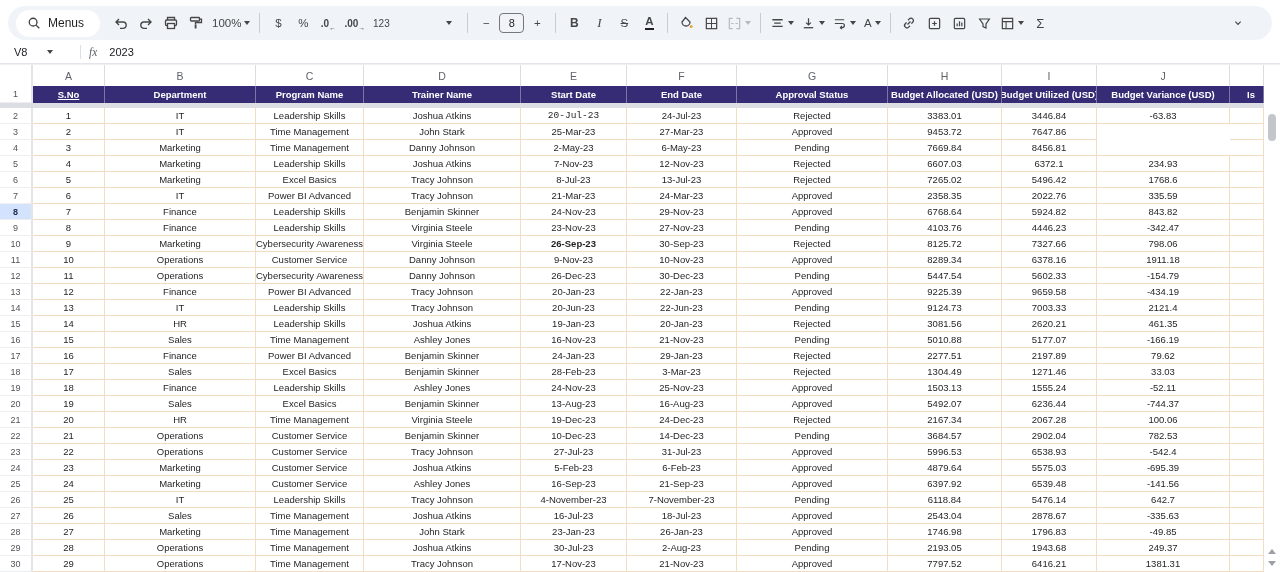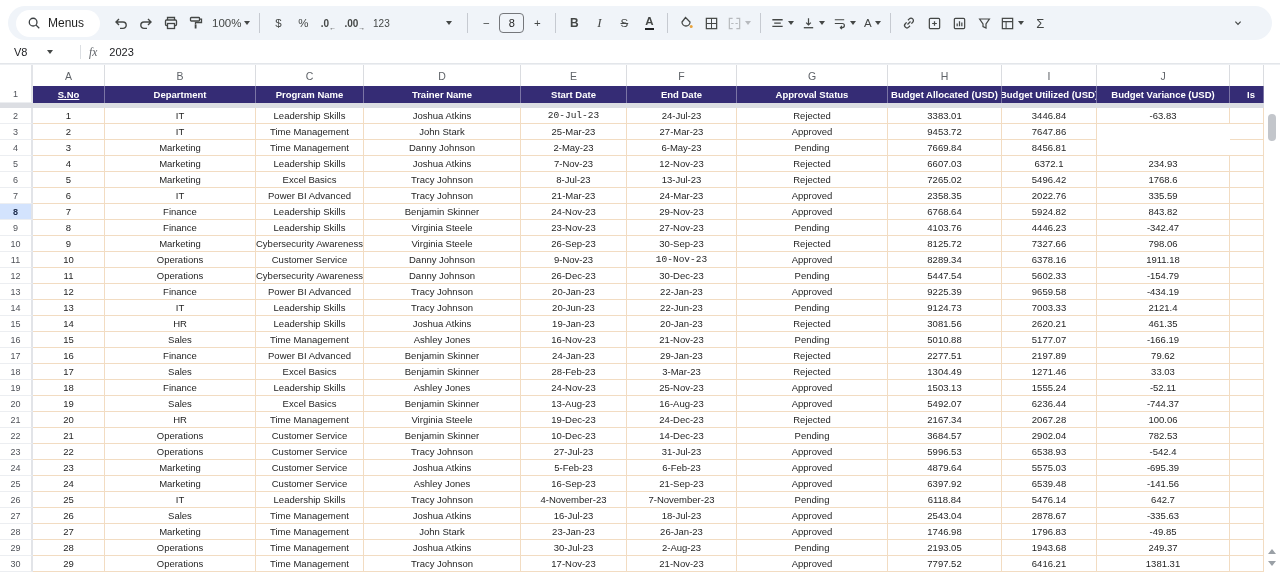--- a/index.html
+++ b/index.html
@@ -391,36 +391,36 @@
       <div class="gcell dcell" style="width: 95px;">4446.23</div>
       <div class="gcell dcell" style="width: 133px;">-342.47</div>
       <div class="gcell dcell" style="width: 34px;"></div>
     </div>
     <div class="grow drow" style="height: 16px;">
       <div class="gcell rownum" style="width: 33px;">10</div>
       <div class="gcell dcell" style="width: 72px;">9</div>
       <div class="gcell dcell" style="width: 151px;">Marketing</div>
       <div class="gcell dcell" style="width: 108px;">Cybersecurity Awareness</div>
       <div class="gcell dcell" style="width: 157px;">Virginia Steele</div>
-      <div class="gcell dcell" style="width: 106px;">26-Sep-23</div>
+      <div class="gcell dcell" style="width: 106px; font-weight: bold;">26-Sep-23</div>
       <div class="gcell dcell" style="width: 110px;">30-Sep-23</div>
       <div class="gcell dcell" style="width: 151px;">Rejected</div>
       <div class="gcell dcell" style="width: 114px;">8125.72</div>
       <div class="gcell dcell" style="width: 95px;">7327.66</div>
       <div class="gcell dcell" style="width: 133px;">798.06</div>
       <div class="gcell dcell" style="width: 34px;"></div>
     </div>
     <div class="grow drow" style="height: 16px;">
       <div class="gcell rownum" style="width: 33px;">11</div>
       <div class="gcell dcell" style="width: 72px;">10</div>
       <div class="gcell dcell" style="width: 151px;">Operations</div>
       <div class="gcell dcell" style="width: 108px;">Customer Service</div>
       <div class="gcell dcell" style="width: 157px;">Danny Johnson</div>
       <div class="gcell dcell" style="width: 106px;">9-Nov-23</div>
-      <div class="gcell dcell" style="width: 110px; font-family: Liberation Mono, monospace;">10-Nov-23</div>
+      <div class="gcell dcell" style="width: 110px;">10-Nov-23</div>
       <div class="gcell dcell" style="width: 151px;">Approved</div>
       <div class="gcell dcell" style="width: 114px;">8289.34</div>
       <div class="gcell dcell" style="width: 95px;">6378.16</div>
       <div class="gcell dcell" style="width: 133px;">1911.18</div>
       <div class="gcell dcell" style="width: 34px;"></div>
     </div>
     <div class="grow drow" style="height: 16px;">
       <div class="gcell rownum" style="width: 33px;">12</div>
       <div class="gcell dcell" style="width: 72px;">11</div>
       <div class="gcell dcell" style="width: 151px;">Operations</div>

